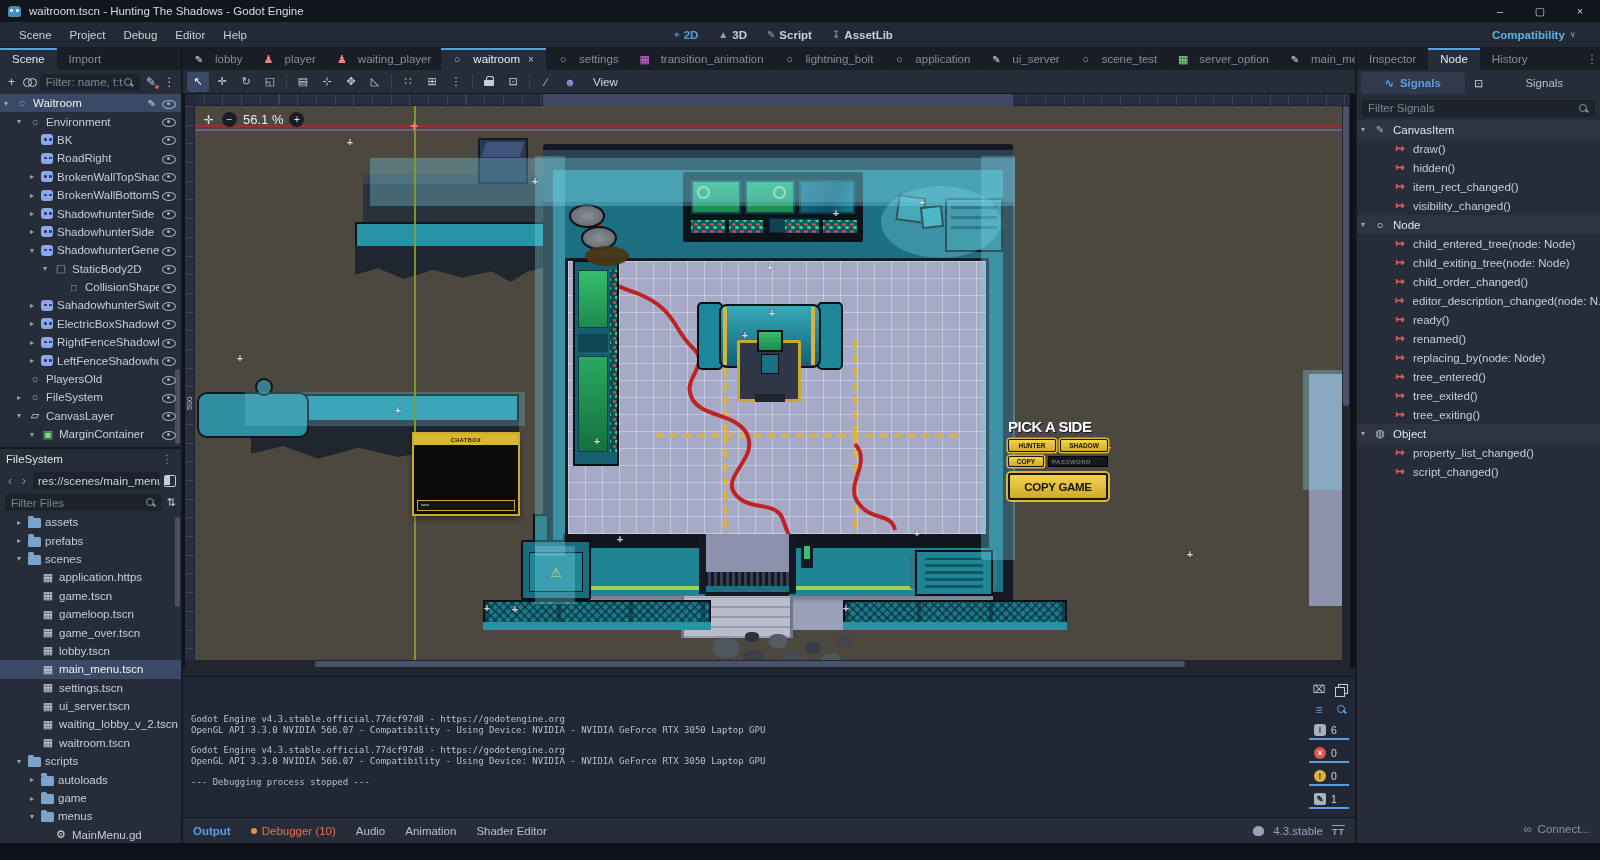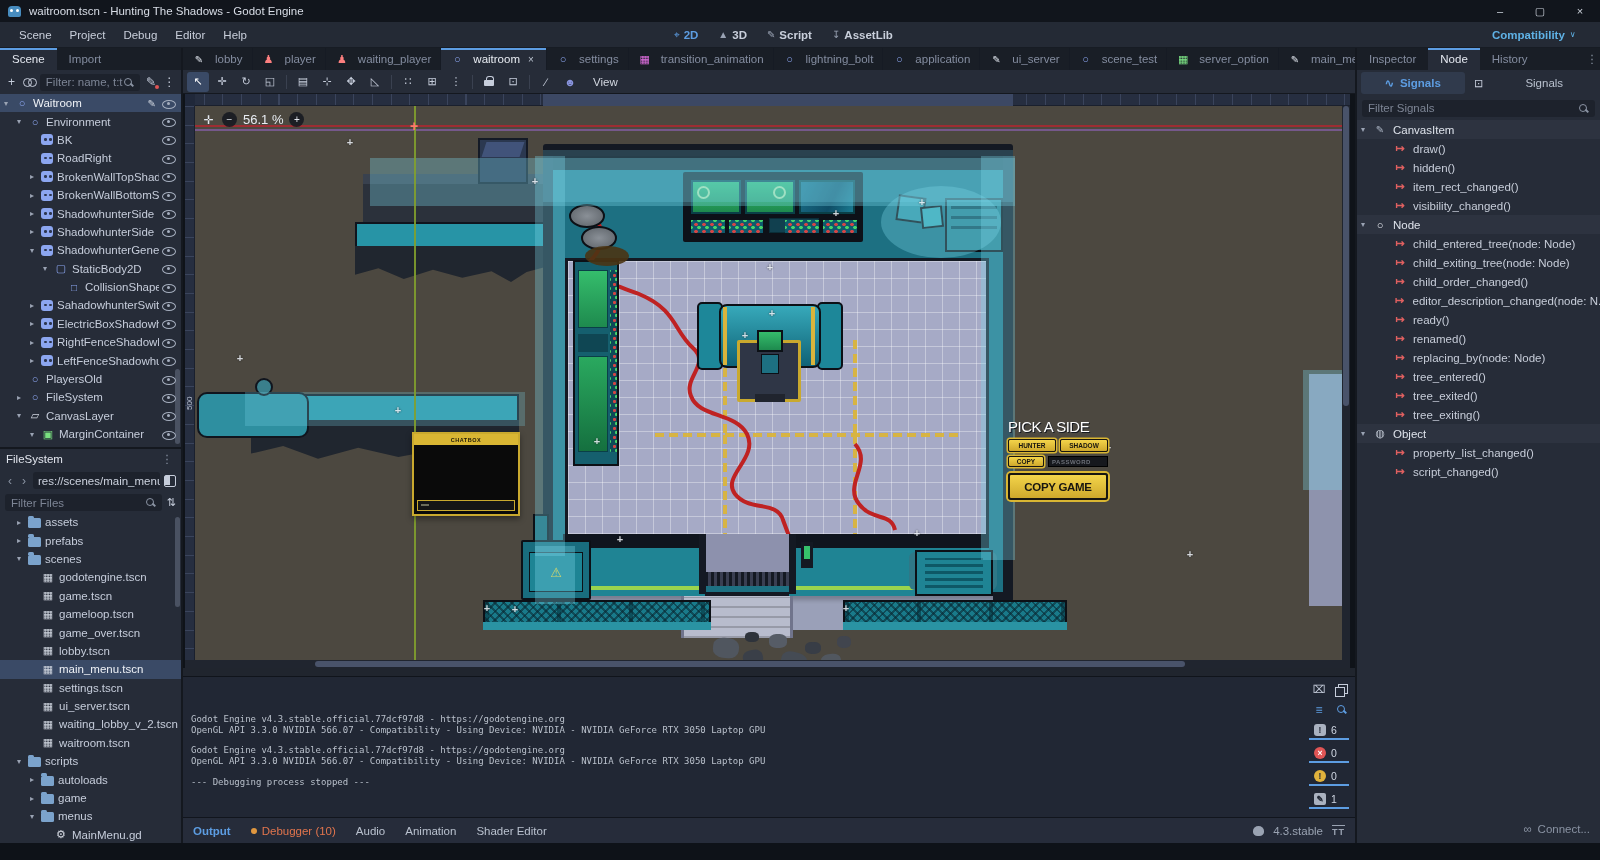--- a/index.html
+++ b/index.html
@@ -137,21 +137,21 @@
   #hscroll .thumb{position:absolute;left:130px;top:1px;width:870px;height:6px;background:#49536a;border-radius:3px}
   #vscroll{position:absolute;left:1157px;top:12px;width:8px;height:554px;background:#20252f;z-index:47}
   #vscroll .thumb{position:absolute;left:1px;top:0;width:6px;height:300px;background:#49536a;border-radius:3px}
   
   #chatbox{position:absolute;left:227px;top:338px;width:108px;height:84px;border:2px solid #c9a92e;background:#0a0a0a;z-index:32;box-shadow:0 3px 6px rgba(0,0,0,.4)}
   #chatbox .hdr{height:11px;background:#d9b633;display:flex;align-items:center;justify-content:center;color:#1c1708;font-size:5.5px;font-weight:700;letter-spacing:.5px}
   #chatbox .input{position:absolute;left:3px;right:3px;bottom:3px;height:11px;background:#151515;border:1px solid #c9a92e}
   #chatbox .input::before{content:"";position:absolute;left:3px;top:3px;width:8px;height:2px;background:#6c6c5a}
   
   #pickside{position:absolute;left:823px;top:324px;width:100px;z-index:32}
-  #ps-title{color:#fff;font-size:15px;font-weight:400;letter-spacing:-.5px;text-shadow:1px 1px 0 #14181f;white-space:nowrap}
+  #ps-title{color:#fff;font-size:15px;font-weight:700;letter-spacing:-.5px;text-shadow:1px 1px 0 #14181f;white-space:nowrap}
   .ps-row{display:flex;gap:4px;margin-top:4px;align-items:center}
   .ybtn{background:linear-gradient(#f3d44a,#cfa92c);border:1.5px solid #171510;border-radius:2px;color:#171510;font-weight:800;font-size:6.5px;display:flex;align-items:center;justify-content:center;box-shadow:0 0 0 1.5px #d9b633}
   .ybtn.sm{height:13px;flex:1}
   .ybtn.copy{height:11px;width:36px}
   #ps-pass{flex:1;height:11px;background:#16181d;border:1px solid #000;color:#6c7078;font-size:6px;font-weight:700;display:flex;align-items:center;padding-left:3px;letter-spacing:.5px}
   #ps-start{margin-top:6px;height:27px;background:linear-gradient(#f3d44a,#cfa92c);border:2px solid #171510;border-radius:3px;box-shadow:0 0 0 2px #d9b633;color:#171510;font-size:11.5px;font-weight:900;display:flex;align-items:center;justify-content:center;letter-spacing:-.3px}
   
   #bsplit{position:absolute;left:183px;top:668px;width:1172px;height:8px;background:#20252e}
   #bottom-panel{position:absolute;left:183px;top:676px;width:1172px;height:141px;background:#212734;border-top:1px solid #10141b}
   #log{position:absolute;left:8px;top:6px;width:1115px;height:112px;font-family:"DejaVu Sans Mono",monospace;font-size:9px;line-height:10.4px;color:#b9c0cb;white-space:pre}
@@ -444,21 +444,21 @@
         <span class="lbl">prefabs</span>
       </div>
       <div class="trow" style="--d: 1;">
         <span class="arrow">▾</span>
         <span class="iconslot ic-folder"></span>
         <span class="lbl">scenes</span>
       </div>
       <div class="trow" style="--d: 2;">
         <span class="arrow"></span>
         <span class="iconslot ic-scenefile"></span>
-        <span class="lbl">godotengine.tscn</span>
+        <span class="lbl">application.https</span>
       </div>
       <div class="trow" style="--d: 2;">
         <span class="arrow"></span>
         <span class="iconslot ic-scenefile"></span>
         <span class="lbl">game.tscn</span>
       </div>
       <div class="trow" style="--d: 2;">
         <span class="arrow"></span>
         <span class="iconslot ic-scenefile"></span>
         <span class="lbl">gameloop.tscn</span>

